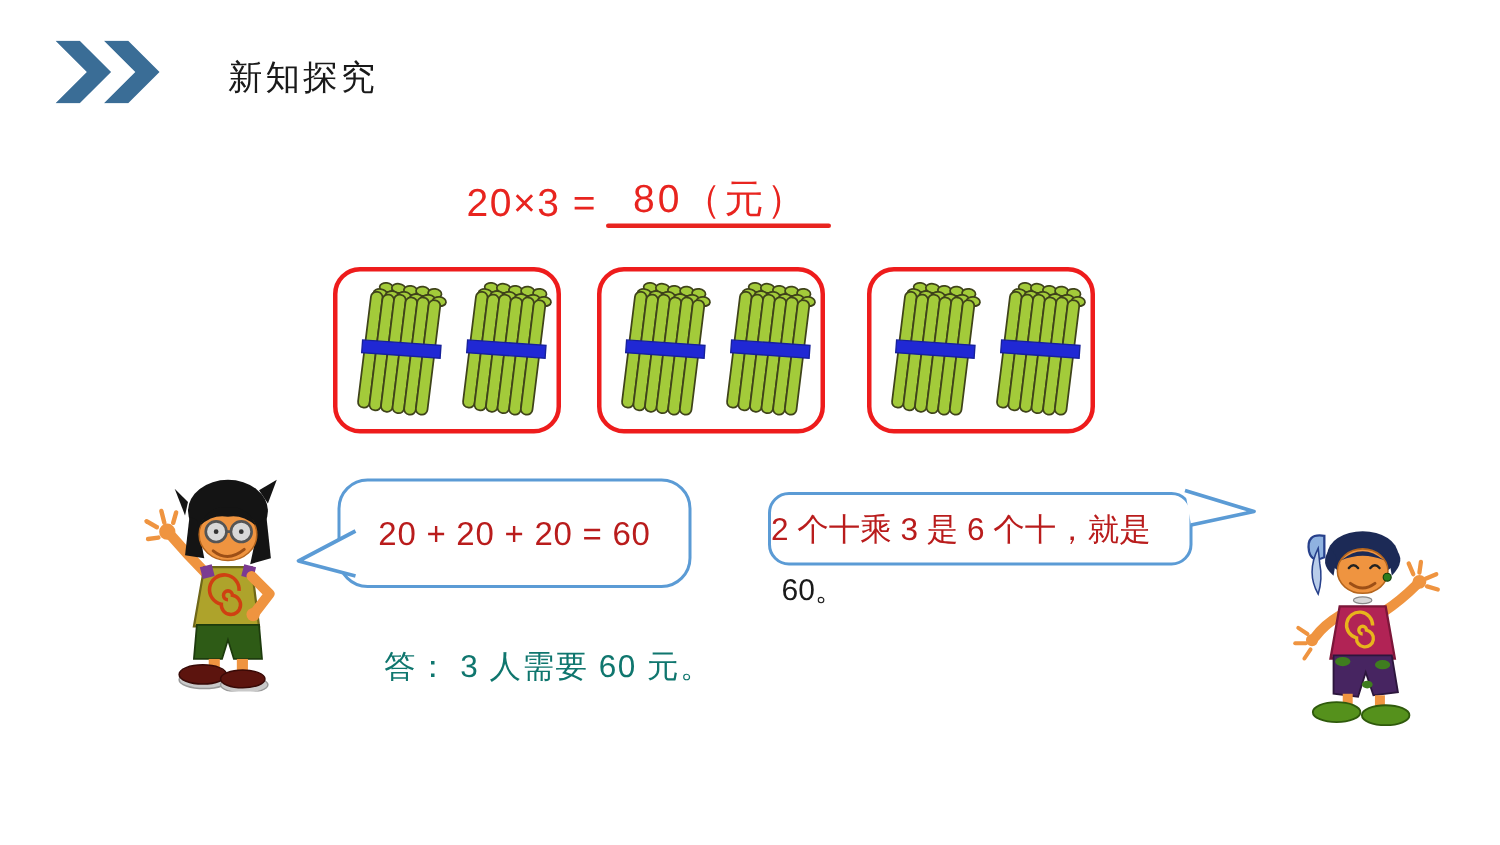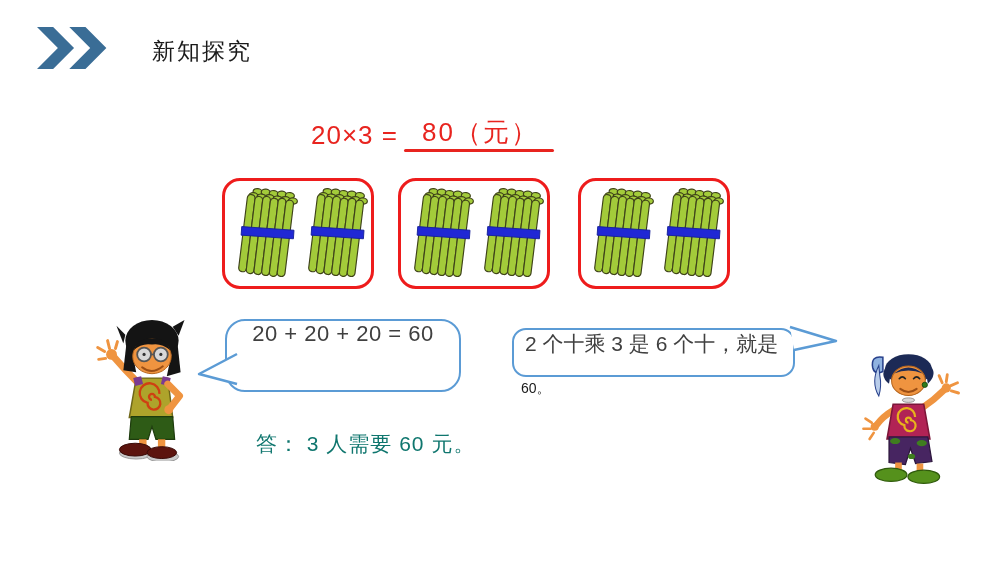--- a/index.html
+++ b/index.html
@@ -44,39 +44,39 @@
     transform: rotate(7deg);
   }
   .bundle.p1 { left: 15px; }
   .bundle.p2 { left: 85px; }
   
   .boy-svg  { position: absolute; left: 95px;  top: 313px; width: 110px; height: 148px; }
   .girl-svg { position: absolute; left: 852px; top: 347px; width: 118px; height: 138px; }
   
   .bubble {
     position: absolute; box-sizing: border-box; background: #fff;
-    border: 2.5px solid #5b9bd5; display: flex; align-items: flex-start;
-    color: #404040; z-index: 2;
+    border: 2.5px solid #5b9bd5; display: flex; align-items: center;
+    color: #b91c1c; z-index: 2;
   }
   .bubble-boy {
     left: 225px; top: 319px; width: 236px; height: 73px;
     border-radius: 20px; justify-content: center;
     font-size: 22px; letter-spacing: 0.5px;
   }
   .bubble-girl {
     left: 512px; top: 328px; width: 283px; height: 49px;
-    border-radius: 14px; padding-left: 11px;
+    border-radius: 14px; padding-left: 0;
     font-size: 21px;
   }
   .bubble-tail { position: absolute; z-index: 3; overflow: visible; }
   .tail-boy  { left: 195px; top: 346px; width: 44px; height: 46px; }
   .tail-girl { left: 780px; top: 320px; width: 62px; height: 36px; }
   .girl-line2 {
     position: absolute; left: 521px; top: 380px;
-    font-size: 14px; color: #1a1a1a; text-align: right;
+    font-size: 20px; color: #1a1a1a; text-align: right;
   }
   .answer-line {
     position: absolute; left: 256px; top: 430px;
     font-size: 21px; color: #0f766e; letter-spacing: 1px;
   }
   .hidden-defs { position: absolute; width: 0; height: 0; overflow: hidden; }
 </style>
 </head>
 <body>
 

